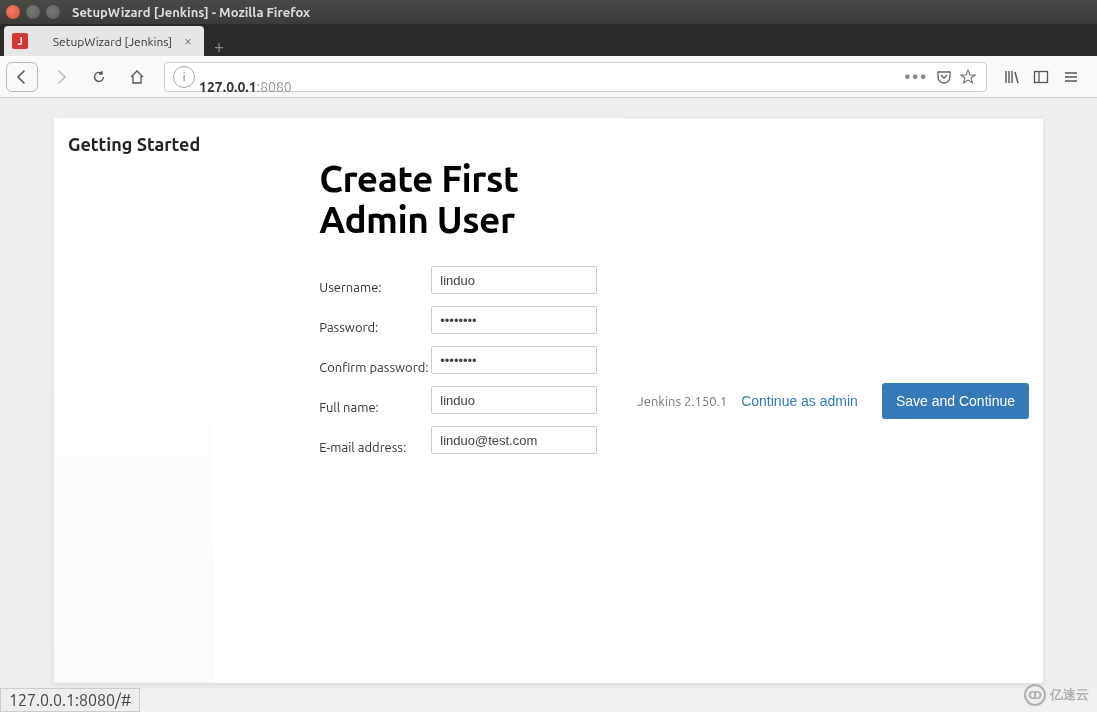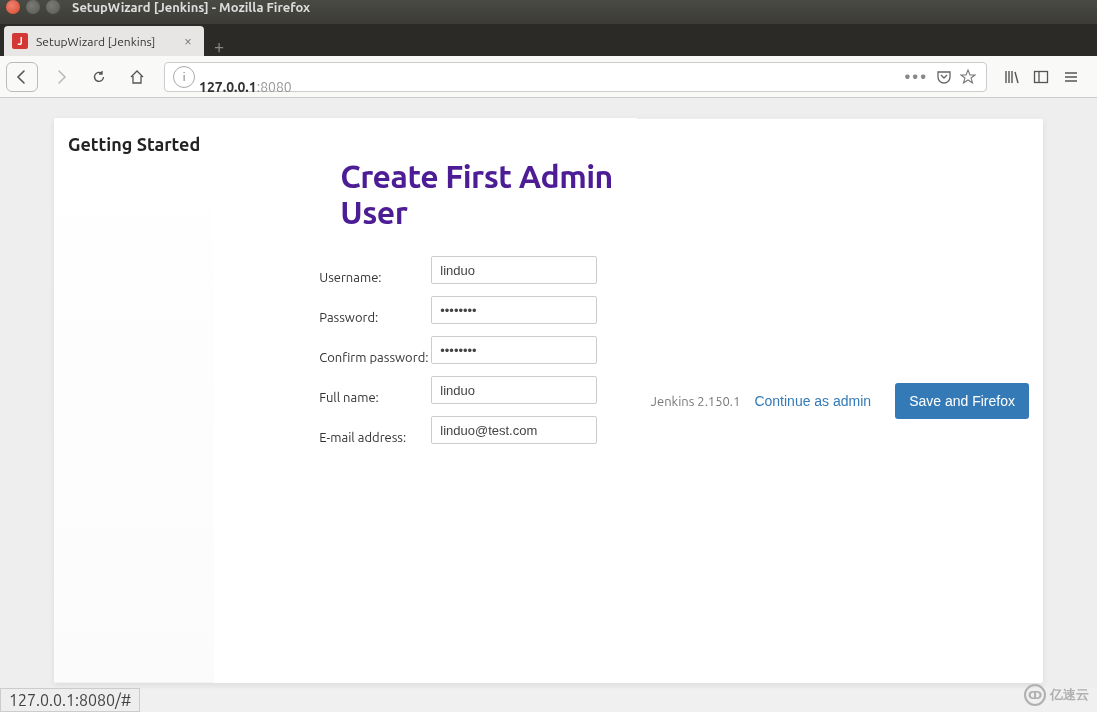--- a/index.html
+++ b/index.html
@@ -9,21 +9,21 @@
       width: 1097px;
       height: 712px;
       overflow: hidden;
       position: relative;
     }
     
     .os-titlebar {
       background: linear-gradient(to bottom, #4a4a44, #3c3b37);
       height: 24px;
       display: flex;
-      align-items: flex-start;
+      align-items: center;
       padding: 0 6px;
       gap: 6px;
     }
     .os-btn {
       width: 14px; height: 14px; border-radius: 50%;
       display: inline-block;
     }
     .os-close { background: radial-gradient(circle at 40% 40%, #f08070, #d84a2a); }
     .os-min, .os-max { background: radial-gradient(circle at 40% 40%, #7a7a74, #5a5a54); }
     .os-title { color: #ddd; font-size: 13px; font-weight: 600; margin-left: 6px; }
@@ -47,21 +47,21 @@
       font-size: 12px;
       color: #333;
     }
     .favicon {
       width: 16px; height: 16px;
       background: #d33833;
       border-radius: 2px;
       display:flex; align-items:center; justify-content:center;
       font-size:10px; color:#fff; font-weight:bold;
     }
-    .tab-title { flex: 1; overflow: hidden; white-space: nowrap; }
+    .tab-title { flex: 1; overflow: hidden; white-space: nowrap; text-align: right; }
     .tab-close { color: #777; font-size: 14px; cursor: pointer; padding:0 4px;}
     .tab-plus {
       color: #888; font-size: 18px; width:30px; text-align:center; cursor:pointer;
     }
     
     .browser-toolbar {
       background: #f9f9f8;
       height: 42px;
       display: flex;
       align-items: center;
@@ -122,26 +122,25 @@
       font-weight: bold;
       color: #222;
       border-bottom: 1px solid #f2f2f2;
       background: linear-gradient(to bottom, #fff, #fbfbfb);
     }
     .wizard-body {
       flex:1;
       padding: 40px 0 0 105px;
     }
     .wizard-title {
-      font-size: 32px;
+      font-size: 37px;
       font-weight: 700;
-      color: #4c1d95;
+      color: #000000;
       margin-bottom: 26px;
       letter-spacing: -0.5px;
-      margin-left: 21px;
     }
     .form-row {
       display:flex;
       align-items:flex-end;
       margin-bottom: 12px;
     }
     .form-label {
       width: 112px;
       font-size: 13px;
       color: #333;
@@ -306,21 +305,21 @@
         <input class="form-input" value="linduo" style="">
       </div>
       <div class="form-row">
         <span class="form-label">E-mail address:</span>
         <input class="form-input" value="linduo@test.com" style="">
       </div>
     </div>
     <div class="wizard-footer">
       <span class="version">Jenkins 2.150.1</span>
       <button class="btn-link">Continue as admin</button>
-      <button class="btn-primary">Save and Firefox</button>
+      <button class="btn-primary">Save and Continue</button>
     </div>
   </div>
 </div>
 
 <div class="status-bar">
   <span>127.0.0.1:8080/#</span>
 </div>
 
 <div class="watermark">
   <span class="wcirc">ↀ</span>

